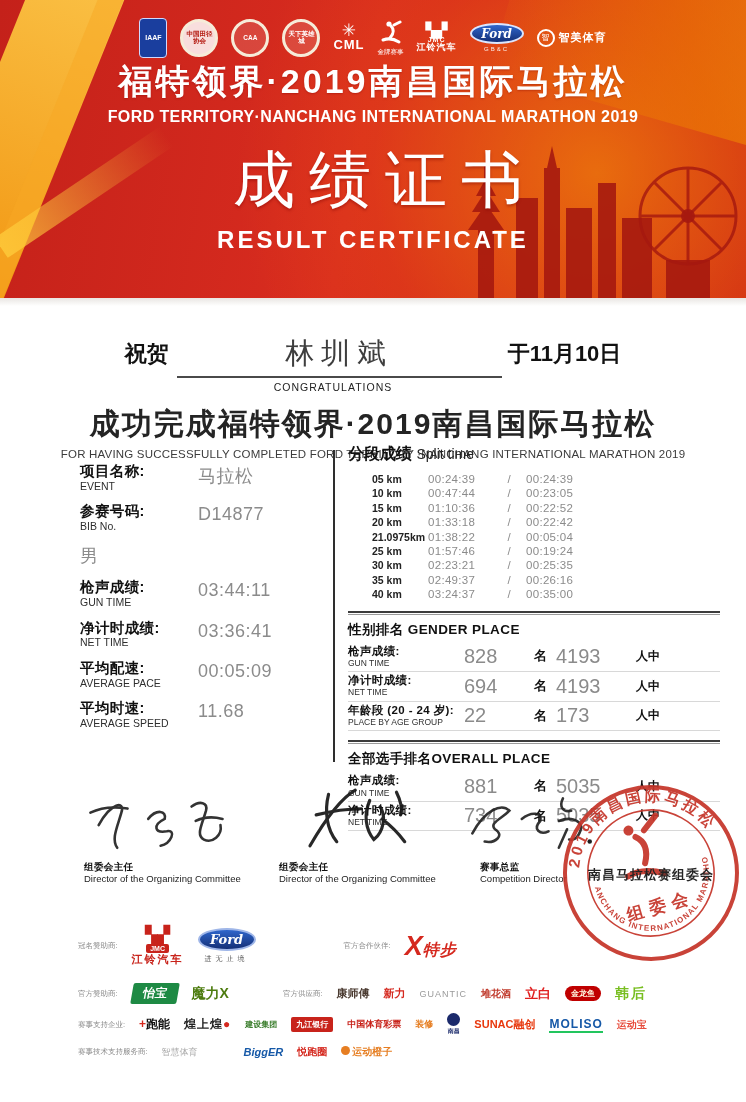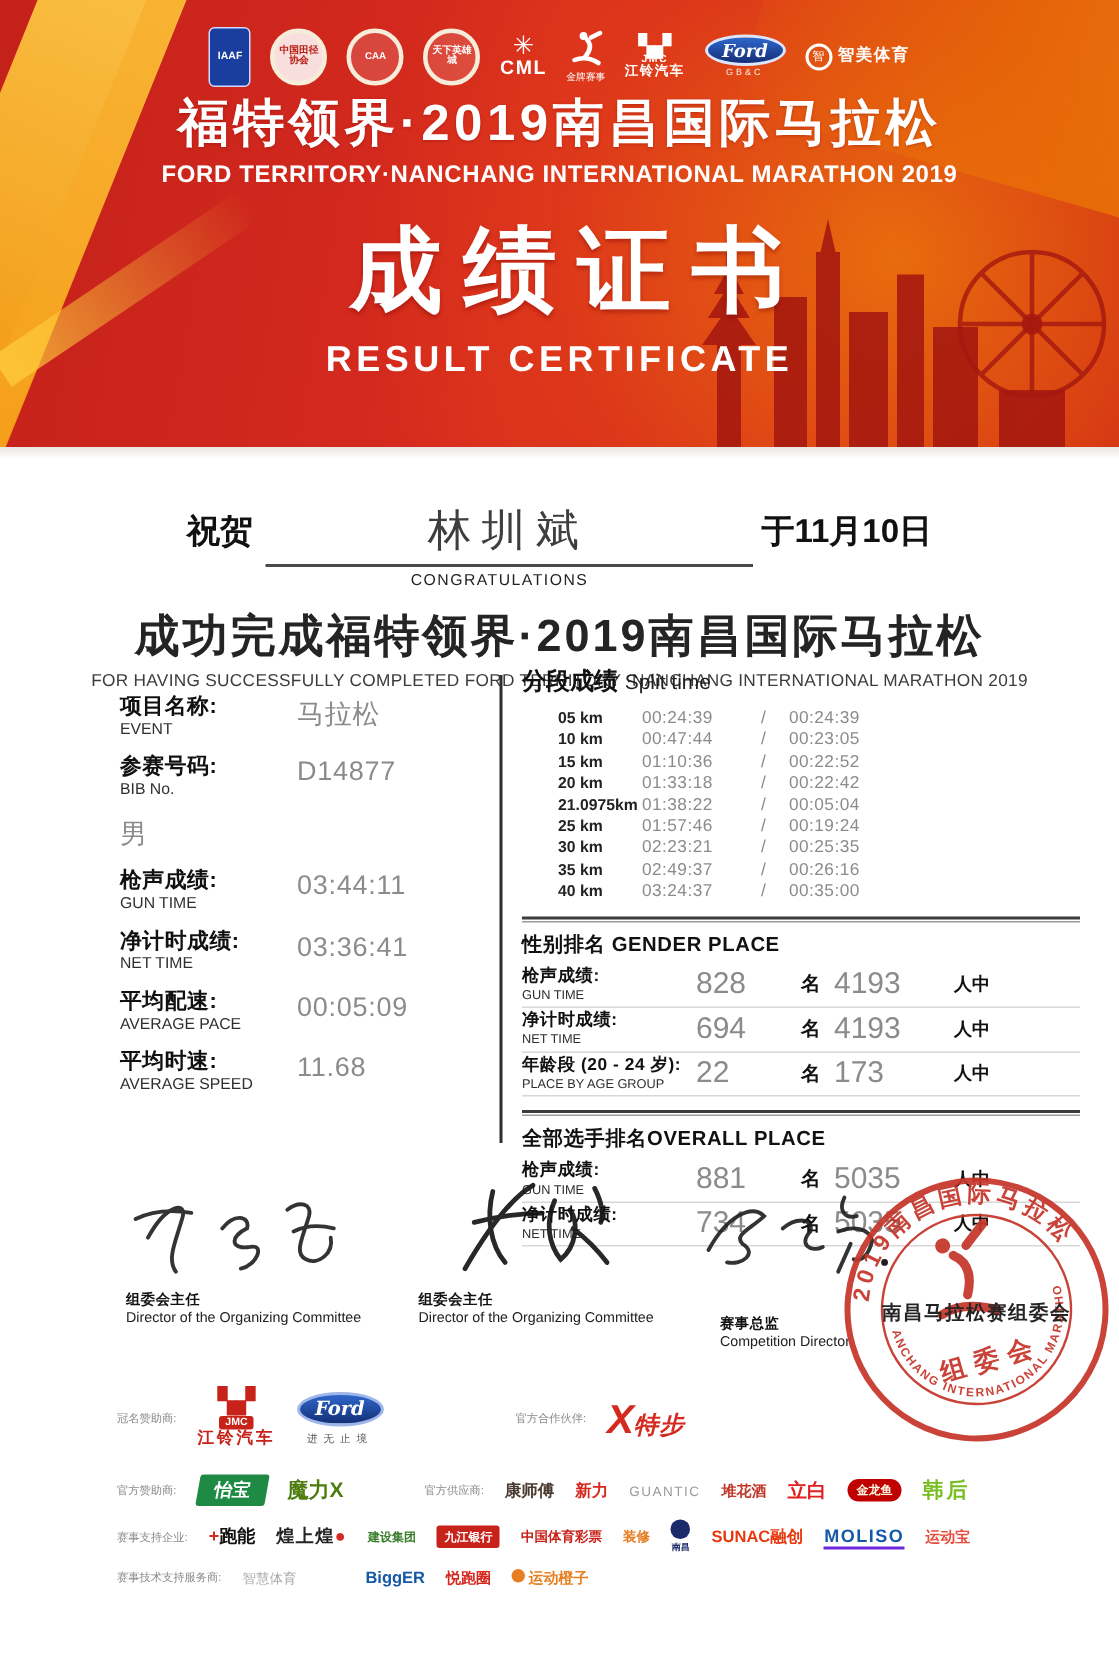--- a/index.html
+++ b/index.html
@@ -43,21 +43,21 @@
     font-family:"DejaVu Serif",serif;font-style:italic;font-weight:bold;font-size:12px;color:#fff}
   .lg-ford .sub{font-size:6px;letter-spacing:2px;margin-top:2px;opacity:.9}
   .lg-zhimei{flex-direction:row;gap:4px}
   .lg-zhimei .dot{width:18px;height:18px;border:2px solid #fff;border-radius:50%;
     display:flex;align-items:center;justify-content:center;font-size:8px}
   .lg-zhimei .t{font-size:11px;font-weight:bold;letter-spacing:1px}
 
   .title-cn{margin-top:9px;font-size:34px;font-weight:800;color:#fff;letter-spacing:3px;
     text-shadow:0 1px 2px rgba(120,0,0,.35)}
   .title-en{margin-top:3px;font-size:16px;font-weight:bold;color:#fff;letter-spacing:.4px}
-  .cert-cn{margin-top:12px;font-size:62px;font-weight:700;color:#fff;letter-spacing:14px;padding-left:24px;
+  .cert-cn{margin-top:12px;font-size:62px;font-weight:400;color:#fff;letter-spacing:14px;padding-left:24px;
     text-shadow:0 2px 3px rgba(120,0,0,.4)}
   .cert-en{margin-top:4px;font-size:24px;font-weight:bold;color:#fff;letter-spacing:3px}
   .banner-shadow{position:absolute;left:0;top:298px;width:746px;height:8px;
     background:linear-gradient(#e9e6e3,#ffffff)}
 
   
   .congrats{position:absolute;left:0;top:298px;width:746px;text-align:center}
   .c-row{display:flex;justify-content:center;align-items:center;margin-top:36px}
   .c-hello{font-size:22px;font-weight:bold;padding-bottom:5px;margin-right:8px}
   .c-name-wrap{width:325px;border-bottom:2px solid #4a4a4a;padding-bottom:2px}
@@ -139,24 +139,24 @@
   .b-paoneng .plus{color:#d5281e;font-weight:900}
   .b-hsh{color:#222;font-size:12px;letter-spacing:1px}
   .b-hsh .dot{color:#d5281e}
   .b-jsjt{color:#3a7d2c;font-size:8px}
   .b-bank{background:#c8231b;color:#fff;font-size:8px;padding:2px 5px;border-radius:2px}
   .b-caipiao{color:#c8231b;font-size:9px}
   .b-zx{color:#e67e22;font-size:9px}
   .b-nc{display:flex;flex-direction:column;align-items:center;color:#1b2a6b;font-size:6px;font-weight:bold}
   .b-nc .c{width:13px;height:13px;border-radius:50%;background:#1b2a6b;margin-bottom:1px}
   .b-sunac{font-size:11px}.b-sunac .s1{color:#e8380d}
-  .b-moliso{color:#1558a7;font-size:12px;letter-spacing:1px;border-bottom:2px solid #6d28d9}
+  .b-moliso{color:#1558a7;font-size:12px;letter-spacing:1px;border-bottom:2px solid #22c55e}
   .b-ydb{color:#e74c3c;font-size:10px}
   .b-zn{color:#a9a9a9;font-size:9px;font-weight:normal}
-  .b-bigger{color:#1558a7;font-weight:900;font-size:11px}
+  .b-bigger{color:#1558a7;font-weight:900;font-style:italic;font-size:11px}
   .b-yuepao{color:#d5281e;font-size:10px}
   .b-chengzi{color:#e67e22;font-size:10px}
   .b-chengzi .o{display:inline-block;width:9px;height:9px;border-radius:50%;background:#e67e22;margin-right:2px}
 </style>
 </head>
 <body>
 
 <div class="banner" data-name="header-banner">
   <div class="ray-a" data-name="banner-ray"></div>
   <div class="ray-b" data-name="banner-ray"></div>
@@ -458,21 +458,21 @@
       <g stroke="#1e1e1e" stroke-width="2.5" fill="none" stroke-linecap="round" opacity=".9">
         <path d="M12 44 C24 22 40 14 48 22 C40 30 28 34 34 40 C44 46 34 54 24 52"></path>
         <path d="M60 30 C70 22 80 24 78 32 C70 40 78 46 86 42"></path>
         <path d="M100 10 C96 18 100 24 108 22"></path>
         <path d="M96 32 C106 28 116 30 118 38 C116 46 112 52 106 50"></path>
         <path d="M104 40 L96 58"></path>
       </g>
       <circle cx="126" cy="52" r="2.2" fill="#1e1e1e"></circle>
     </svg>
   </div>
-  <div class="sig-lbl" style="left:400px;top:90px" data-name="signature-3-title">
+  <div class="sig-lbl" style="left:400px;top:74px" data-name="signature-3-title">
     <div class="cn" data-name="signature-title-cn">赛事总监</div>
     <div class="en" data-name="signature-title-en">Competition Director</div>
   </div>
 </div>
 
 <div class="seal" data-name="organizing-committee-seal">
   <svg width="186" height="186" viewBox="0 0 186 186">
     <defs>
       <path id="arcT" d="M21 93 A72 72 0 0 1 165 93"></path>
       <path id="arcB" d="M35 93 A58 58 0 0 0 151 93"></path>

